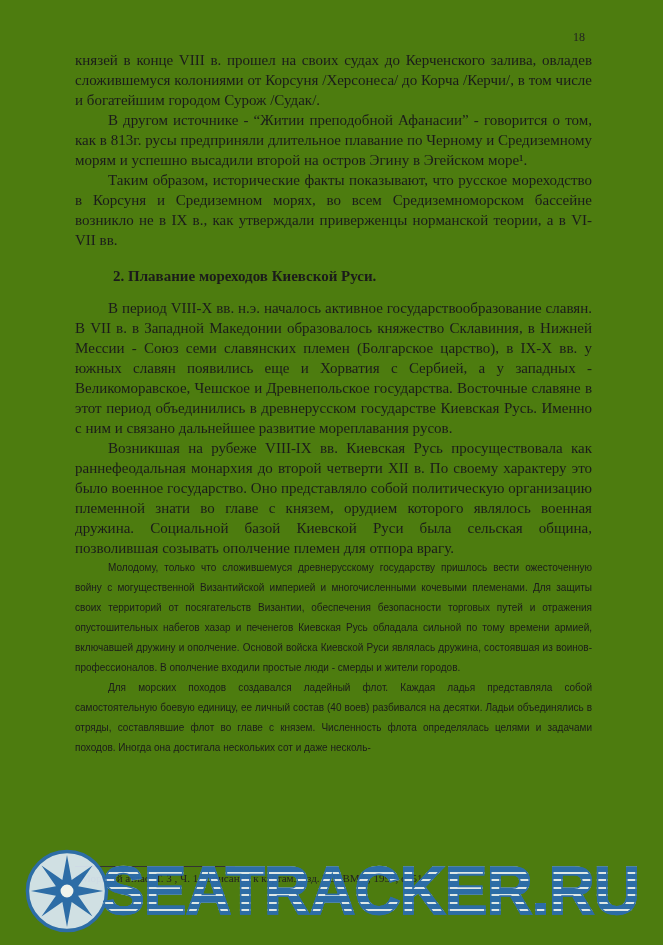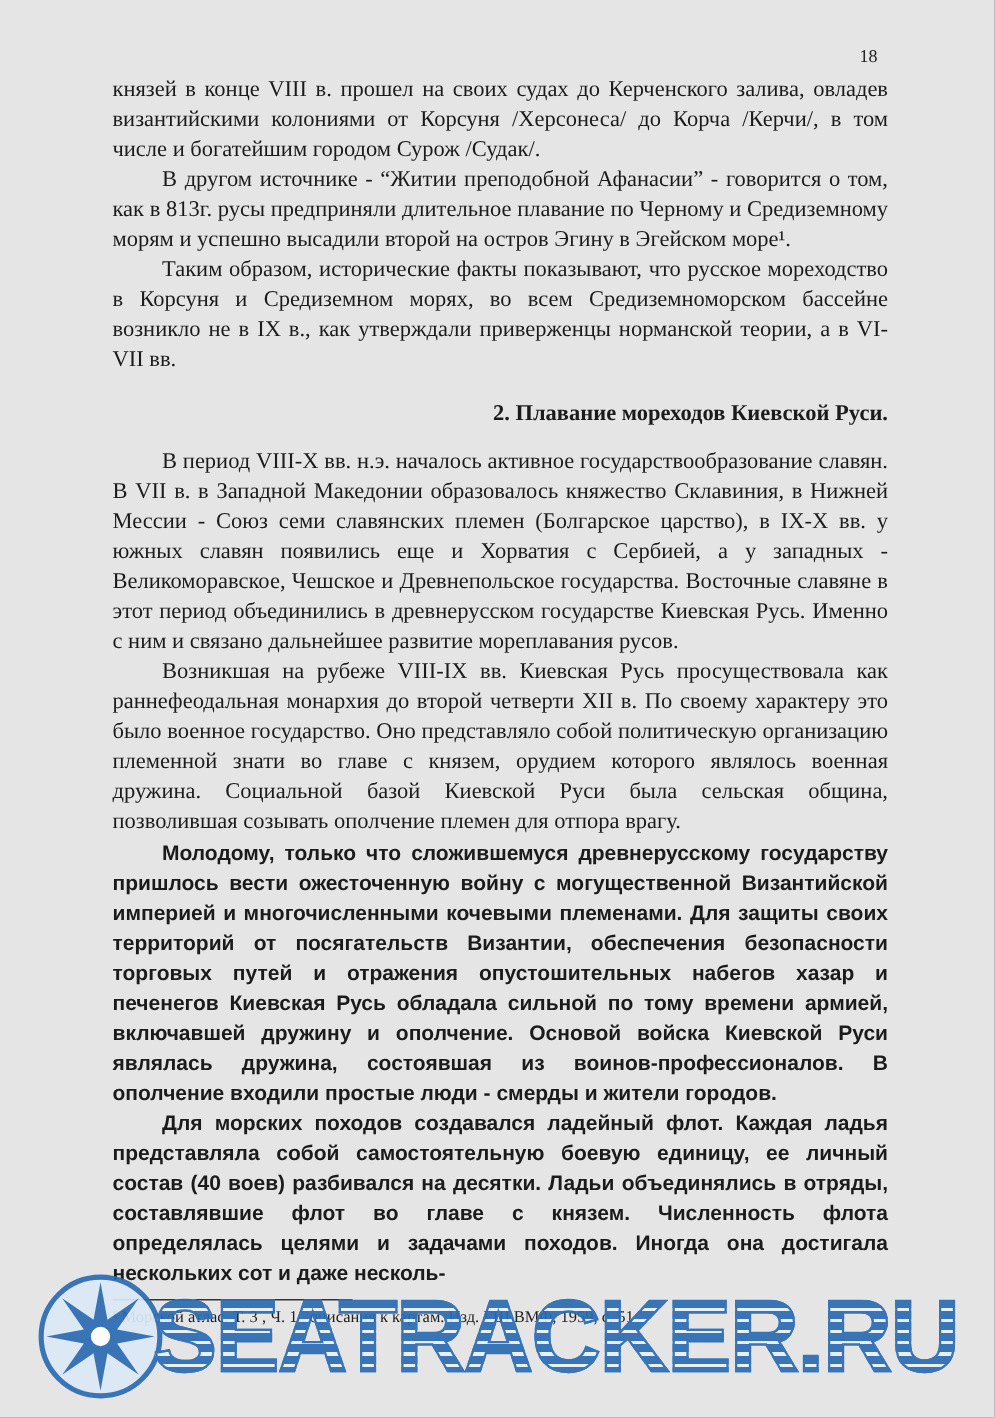--- a/index.html
+++ b/index.html
@@ -1,20 +1,20 @@
 <!DOCTYPE html>
 <html style="--wm-color: #2b6cb3;"><head>
 <meta charset="utf-8">
 <style>
   html, body { margin:0; padding:0; background:#9a9a9a; }
   .page {
     position:relative;
     width:663px; height:945px;
     margin:0 auto;
-    background:#e5e5e5;
+    background:#4d7c0f;
     overflow:hidden;
     font-family:"Liberation Serif", serif;
     color:#1b1b1b;
   }
   .page-number {
     position:absolute;
     top:30px; right:78px;
     font-size:12px;
     color:#222;
   }
@@ -25,29 +25,27 @@
   .content p {
     margin:0;
     font-size:15px;
     line-height:20px;
     text-align:justify;
     text-indent:33px;
   }
   .content p.no-indent { text-indent:0; }
   .content p.sans {
     font-family:"Liberation Sans", sans-serif;
-    font-size:14px;
-    font-weight:bold;
+    font-size:10px;
   }
   .section-heading {
     margin:16px 0 12px 38px;
     font-size:15px;
     line-height:20px;
     font-weight:bold;
-    text-align:right;
   }
   .footnote {
     position:absolute;
     left:75px; right:71px; top:866px;
     font-size:11px;
     line-height:14px;
     color:#222;
   }
   .footnote-rule {
     width:160px; height:0;
@@ -91,21 +89,21 @@
   }
 </style>
 </head>
 <body>
 
 <div class="page">
 
   <div class="page-number">18</div>
 
   <div class="content">
-    <p class="no-indent">князей в конце VIII в. прошел на своих судах до Керченского залива, овладев византийскими колониями от Корсуня /Херсонеса/ до Корча /Керчи/, в том числе и богатейшим городом Сурож /Судак/.</p>
+    <p class="no-indent">князей в конце VIII в. прошел на своих судах до Керченского залива, овладев сложившемуся колониями от Корсуня /Херсонеса/ до Корча /Керчи/, в том числе и богатейшим городом Сурож /Судак/.</p>
     <p>В другом источнике - “Житии преподобной Афанасии” - говорится о том, как в 813г. русы предприняли длительное плавание по Черному и Средиземному морям и успешно высадили второй на остров Эгину в Эгейском море¹.</p>
     <p>Таким образом, исторические факты показывают, что русское мореходство в Корсуня и Средиземном морях, во всем Средиземноморском бассейне возникло не в IX в., как утверждали приверженцы норманской теории, а в VI-VII вв.</p>
     <div class="section-heading">2. Плавание мореходов Киевской Руси.</div>
     <p>В период VIII-X вв. н.э. началось активное государствообразование славян. В VII в. в Западной Македонии образовалось княжество Склавиния, в Нижней Мессии - Союз семи славянских племен (Болгарское царство), в IX-X вв. у южных славян появились еще и Хорватия с Сербией, а у западных - Великоморавское, Чешское и Древнепольское государства. Восточные славяне в этот период объединились в древнерусском государстве Киевская Русь. Именно с ним и связано дальнейшее развитие мореплавания русов.</p>
     <p>Возникшая на рубеже VIII-IX вв. Киевская Русь просуществовала как раннефеодальная монархия до второй четверти XII в. По своему характеру это было военное государство. Оно представляло собой политическую организацию племенной знати во главе с князем, орудием которого являлось военная дружина. Социальной базой Киевской Руси была сельская община, позволившая созывать ополчение племен для отпора врагу.</p>
     <p class="sans">Молодому, только что сложившемуся древнерусскому государству пришлось вести ожесточенную войну с могущественной Византийской империей и многочисленными кочевыми племенами. Для защиты своих территорий от посягательств Византии, обеспечения безопасности торговых путей и отражения опустошительных набегов хазар и печенегов Киевская Русь обладала сильной по тому времени армией, включавшей дружину и ополчение. Основой войска Киевской Руси являлась дружина, состоявшая из воинов-профессионалов. В ополчение входили простые люди - смерды и жители городов.</p>
     <p class="sans">Для морских походов создавался ладейный флот. Каждая ладья представляла собой самостоятельную боевую единицу, ее личный состав (40 воев) разбивался на десятки. Ладьи объединялись в отряды, составлявшие флот во главе с князем. Численность флота определялась целями и задачами походов. Иногда она достигала нескольких сот и даже несколь-</p>
   </div>
 
   <div class="footnote">

